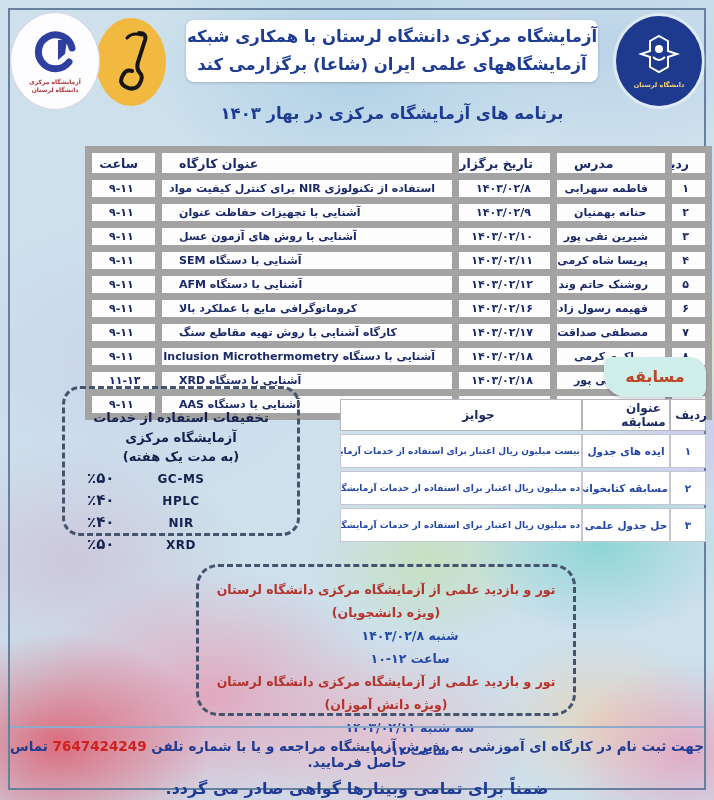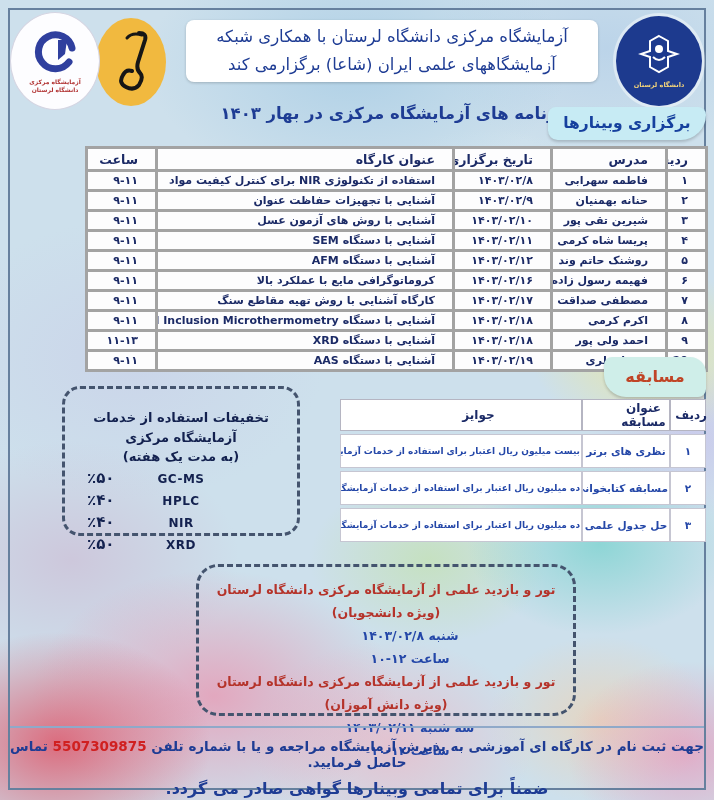--- a/index.html
+++ b/index.html
@@ -29,36 +29,36 @@
     display:flex;flex-direction:column;align-items:center;justify-content:center;
     box-shadow:0 0 0 3px rgba(255,255,255,.45);}
   .logo-uni .cap{font-size:6.5px;color:#f5d57a;font-weight:bold;margin-top:2px;}
   .logo-shaa{left:96px;top:18px;width:70px;height:88px;background:#f1b93f;border-radius:50%;
     display:flex;align-items:center;justify-content:center;}
   .logo-lab{left:10px;top:12px;width:88px;height:96px;background:#fdfdff;border-radius:50%;
     border:1px solid #d5d5e2;display:flex;flex-direction:column;align-items:center;justify-content:center;}
   .logo-lab .cap{font-size:6px;color:#b03030;font-weight:bold;line-height:1.35;text-align:center;}
   .title-box{left:186px;top:20px;width:412px;height:62px;background:#ffffff;border-radius:8px;
     display:flex;flex-direction:column;justify-content:center;text-align:center;
-    color:#1e3c94;font-weight:normal;font-size:16.5px;line-height:1.7;direction:rtl;
+    color:#1e3c94;font-weight:bold;font-size:16.5px;line-height:1.7;direction:rtl;
     box-shadow:0 1px 3px rgba(0,0,0,.2);}
   .subtitle{left:186px;top:104px;width:412px;text-align:center;color:#1e3c94;
     font-weight:bold;font-size:16.5px;direction:rtl;}
   
   .banner1{left:548px;top:107px;width:158px;height:33px;background:#c7ebf4;
     border-radius:8px 8px 26px 10px;color:#16409e;font-weight:bold;font-size:15.5px;
     line-height:33px;text-align:center;box-shadow:0 2px 3px rgba(0,0,0,.18);}
   .banner2{left:604px;top:357px;width:102px;height:40px;background:#cfeee9;
     border-radius:8px 16px 8px 22px;color:#c04426;font-weight:bold;font-size:16px;
     line-height:40px;text-align:center;box-shadow:0 2px 3px rgba(0,0,0,.18);}
   
   .wtable{left:85px;top:146px;width:620px;border-collapse:collapse;direction:rtl;
     background:#fdfdfe;font-weight:bold;color:#1b2a66;table-layout:fixed;}
-  .wtable th,.wtable td{border:3px solid #a3a3a3;padding:0 17px;height:17px;
-    text-align:right;overflow:hidden;white-space:nowrap;font-size:11px;}
+  .wtable th,.wtable td{border:7px solid #a3a3a3;padding:0 17px;height:17px;
+    text-align:left;overflow:hidden;white-space:nowrap;font-size:11px;}
   .wtable th{font-size:12.5px;height:20px;}
   .ltr{direction:ltr;}
   
   .ctable{left:340px;top:396px;width:366px;direction:rtl;border-collapse:separate;
     border-spacing:0 3px;table-layout:fixed;font-weight:bold;}
   .ctable th{background:#fff;color:#1b2a66;font-size:12px;height:26px;border:1px solid #b5b5c2;padding-left:36px;}
   .ctable td{background:#fff;height:30px;text-align:center;font-size:10.5px;
     color:#2447a8;border:1px solid #c6c6d2;overflow:hidden;white-space:nowrap;}
   .ctable td.prize{font-size:9px;}
   
@@ -118,21 +118,20 @@
       <span>دانشگاه لرستان</span>
     </span>
   </div>
 
   <div class="abs title-box">
     <span>آزمایشگاه مرکزی دانشگاه لرستان با همکاری شبکه</span>
     <span>آزمایشگاههای علمی ایران (شاعا) برگزارمی کند</span>
   </div>
   <div class="abs subtitle">برنامه های آزمایشگاه مرکزی در بهار ۱۴۰۳</div>
 
-  <div class="abs banner1">برگزاری وبینارها</div>
 
   <table class="abs wtable">
     <colgroup>
         <col style="width:40px">
         <col style="width:115px">
         <col style="width:98px">
         <col style="width:297px">
         <col style="width:70px">
       </colgroup>
     <tbody>
@@ -225,21 +224,21 @@
         <col style="width:242px">
       </colgroup>
     <tbody>
         <tr>
       <th>ردیف</th>
       <th>عنوان مسابقه</th>
       <th>جوایز</th>
     </tr>
     <tr>
       <td>۱</td>
-      <td>نظری های برتر</td>
+      <td>ایده های جدول</td>
       <td class="prize">
         <span>بیست میلیون ریال اعتبار برای استفاده از خدمات آزمایشگاه مرکزی</span>
         
       </td>
     </tr>
     <tr>
       <td>۲</td>
       <td>مسابقه کتابخوانی</td>
       <td class="prize">
         <span>ده میلیون ریال اعتبار برای استفاده از خدمات آزمایشگاه مرکزی</span>
@@ -285,18 +284,18 @@
     <p class="t-blue">شنبه  ۱۴۰۳/۰۲/۸</p>
     <p class="t-blue">ساعت ۱۲-۱۰</p>
     <p class="t-red">تور و بازدید علمی از آزمایشگاه مرکزی دانشگاه لرستان (ویژه دانش آموزان)</p>
     <p class="t-blue">سه شنبه ۱۴۰۳/۰۲/۱۱</p>
     <p class="t-blue">ساعت ۱۲-۱۰</p>
   </div>
 
   <div class="abs footer">
     <div class="l1">
       <span>جهت ثبت نام در کارگاه ای آموزشی به پذیرش آزمایشگاه مراجعه و یا با شماره تلفن</span>
-      <span class="phone">5507309875</span>
+      <span class="phone">7647424249</span>
       <span>تماس حاصل فرمایید.</span>
     </div>
     <div class="l2">ضمناً برای تمامی وبینارها گواهی صادر می گردد.</div>
   </div>
 </div>
 
 </body></html>

